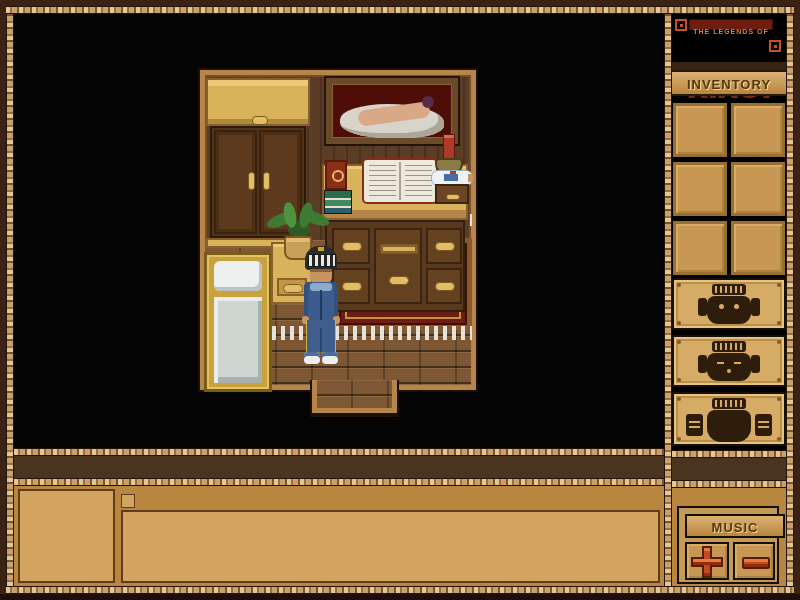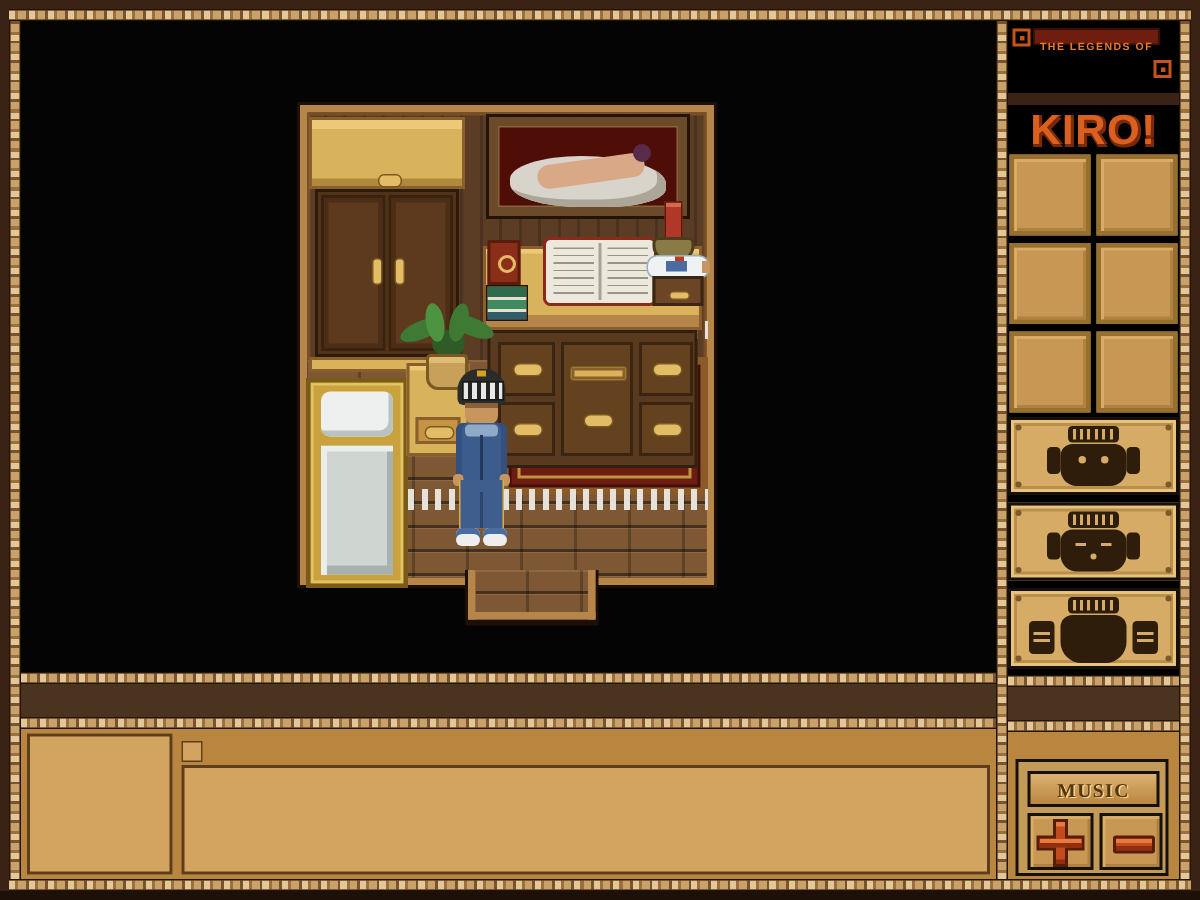--- a/index.html
+++ b/index.html
@@ -220,20 +220,23 @@
       <div class="abs spiral" style="left:97px;top:26px;width:12px;height:12px;">
           <div></div>
         </div>
       <div class="abs logo-tagbar" style="left:17px;top:5px;width:84px;height:11px;">
         <span class="logo-tag">THE LEGENDS OF</span>
       </div>
       <div class="abs logo-title" style="left:0;top:15px;width:114px;height:33px;line-height:33px;">KIRO!</div>
     </div>
     <div class="abs frame-dark" style="left:0;top:48px;width:114px;height:8px;"></div>
 
+    <div class="abs banner" style="left:0;top:56px;width:114px;height:26px;line-height:23px;">
+      <span>INVENTORY</span>
+    </div>
 
     <div class="abs slot" style="left:1px;top:89px;"></div>
     <div class="abs slot" style="left:59px;top:89px;"></div>
     <div class="abs slot" style="left:1px;top:148px;"></div>
     <div class="abs slot" style="left:59px;top:148px;"></div>
     <div class="abs slot" style="left:1px;top:207px;"></div>
     <div class="abs slot" style="left:59px;top:207px;"></div>
 
     <div class="abs facebtn" style="left:0;top:264px;width:114px;height:52px;">
       <div class="abs rivet" style="left:3px;top:3px;"></div>
@@ -288,21 +291,21 @@
           </div>
       </div>
     </div>
 
     <div class="abs rope-h" style="left:0;top:436px;width:114px;height:8px;"></div>
     <div class="abs band" style="left:0;top:444px;width:114px;height:22px;"></div>
     <div class="abs rope-h" style="left:0;top:466px;width:114px;height:8px;"></div>
 
     <div class="abs panel" style="left:0;top:474px;width:114px;height:98px;">
       <div class="abs musicpanel" style="left:5px;top:18px;width:102px;height:78px;">
-        <div class="abs musiclabel" style="left:6px;top:6px;width:88px;height:24px;line-height:21px;font-family:Liberation Serif, serif;">
+        <div class="abs musiclabel" style="left:6px;top:6px;width:100px;height:24px;line-height:21px;">
           <span>MUSIC</span>
         </div>
         <div class="abs mbtn" style="left:6px;top:34px;width:44px;height:38px;">
           <div class="cross-o" style="left:9px;top:2px;width:22px;height:32px;">
             <i style="left:6px;top:0;width:10px;height:32px;"></i><i style="left:-5px;top:11px;width:32px;height:10px;"></i>
             <span class="cross-i"><i style="left:8px;top:2px;width:6px;height:28px;"></i><i style="left:-3px;top:13px;width:28px;height:6px;"></i></span>
           </div>
         </div>
         <div class="abs mbtn" style="left:54px;top:34px;width:42px;height:38px;">
           <div class="abs minus-i" style="left:7px;top:13px;width:28px;height:12px;"></div>

